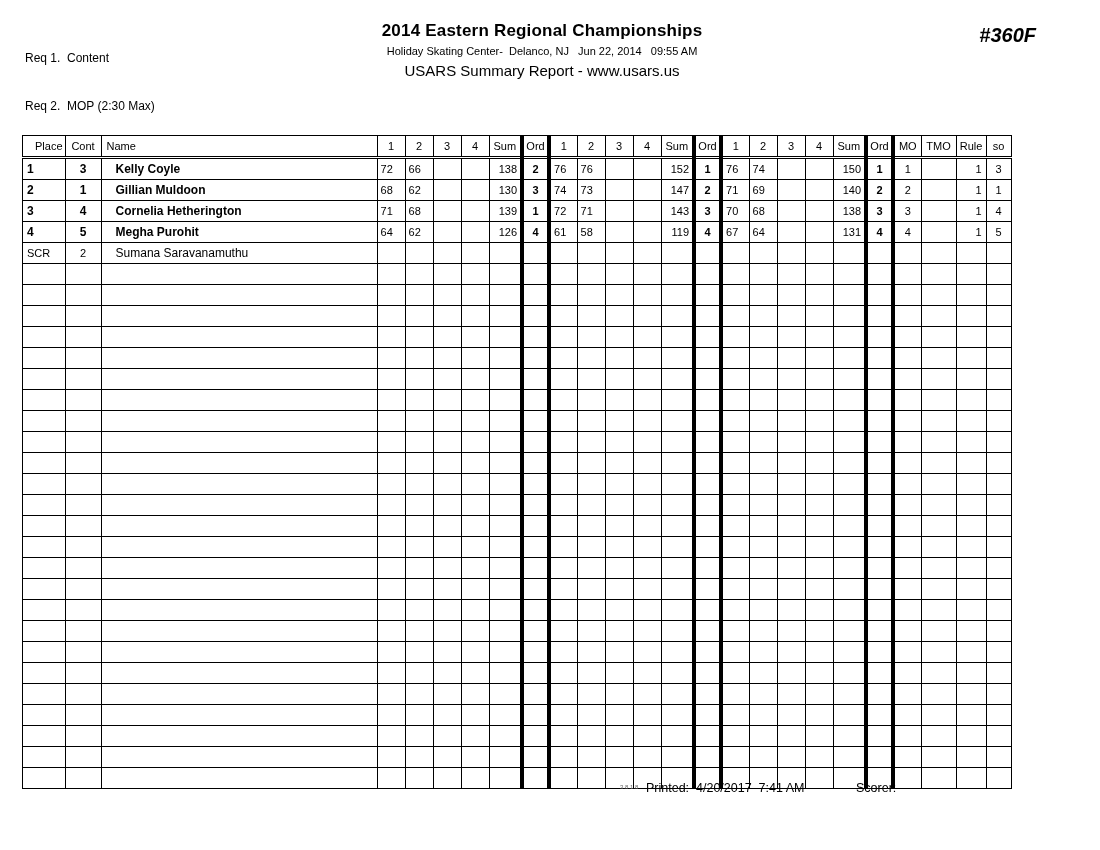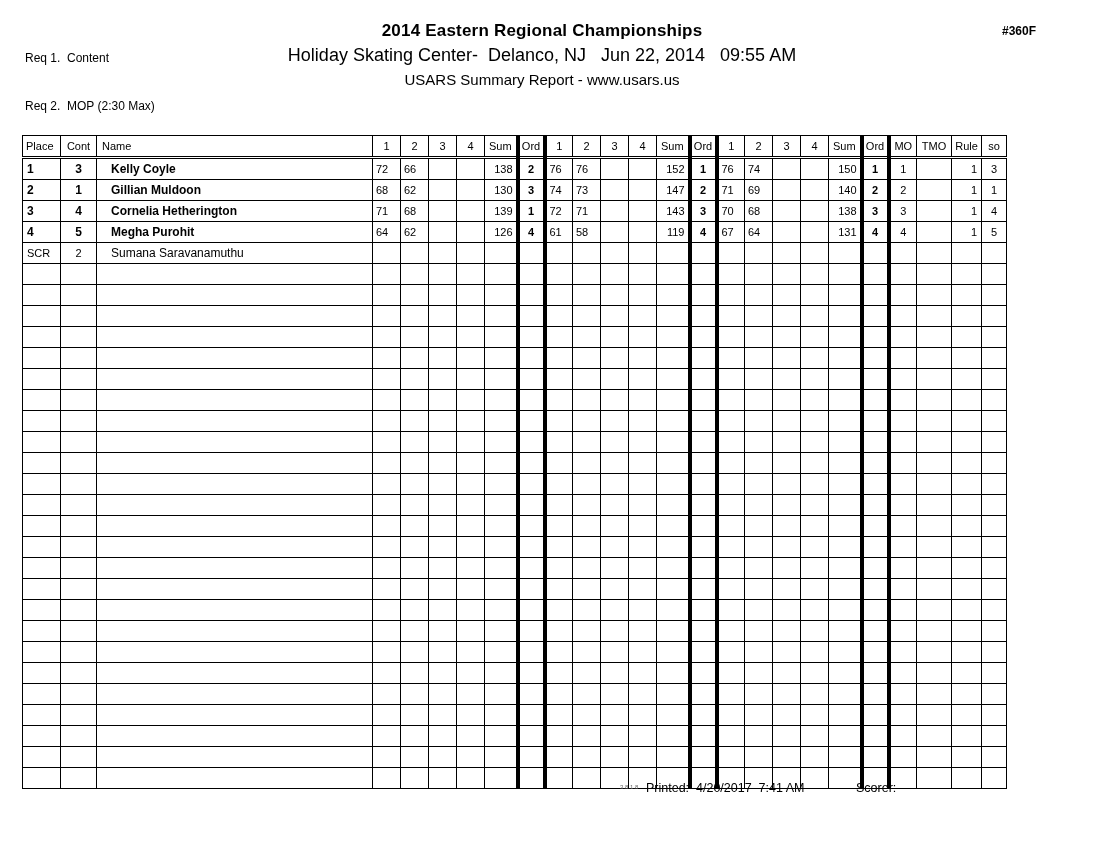--- a/index.html
+++ b/index.html
@@ -7,39 +7,39 @@
     width:1100px; height:850px; background:#ffffff; position:relative;
     font-family:"Liberation Sans", sans-serif; color:#000;
     overflow:hidden;
   }
   .page { position:absolute; inset:0; background:#fff; }
 
   .req-block { position:absolute; left:25px; top:18px; font-size:12px; line-height:16px; white-space:pre; }
 
   .title-block { position:absolute; left:0; right:16px; top:21px; text-align:center; }
   .t1 { font-size:17px; font-weight:bold; letter-spacing:0.2px; }
-  .t2 { font-size:18px; margin-top:4px; white-space:pre; }
+  .t2 { font-size:11px; margin-top:4px; white-space:pre; }
   .t3 { font-size:18px; font-weight:bold; margin-top:3px; }
   .t4 { font-size:15px; margin-top:5px; }
 
-  .event-number { position:absolute; top:24px; right:64px; font-size:12px; font-weight:bold; }
+  .event-number { position:absolute; top:24px; right:64px; font-size:20px; font-weight:bold;font-style:italic; }
 
   table.score-table {
     position:absolute; left:22px; top:135px;
     border-collapse:collapse; table-layout:fixed; empty-cells:show;
   }
   .score-table td, .score-table th {
     border:1px solid #000; font-size:11px; font-weight:normal;
     height:20px; padding:0 2px; overflow:hidden; white-space:nowrap;
     vertical-align:middle; text-align:center;
   }
   tr.judge-row td { border:none; height:22px; }
   tr.judge-row td.judge-box { border:1px solid #000; text-align:left; padding-left:4px; white-space:pre; font-size:11px; }
   tr.head-row th { border-bottom:3px double #000; }
-  th.place-h { text-align:left; padding-left:3px; }
+  th.place-h { text-align:left; padding-left:12px; }
   th.name-h  { text-align:left; padding-left:5px; }
 
   td.place { text-align:left; padding-left:4px; font-weight:bold; font-size:12px; }
   td.cont  { font-weight:bold; font-size:12px; }
   td.name  { text-align:left; padding-left:14px; font-weight:bold; font-size:12px; }
   td.place.scr, td.cont.scr { font-weight:normal; font-size:11px; }
   td.name.scr { font-weight:normal; }
   td.score { text-align:left; padding-left:3px; }
   td.sum   { text-align:right; padding-right:3px; }
   .ordcol  { border-left:4px solid #000 !important; border-right:4px solid #000 !important; }

